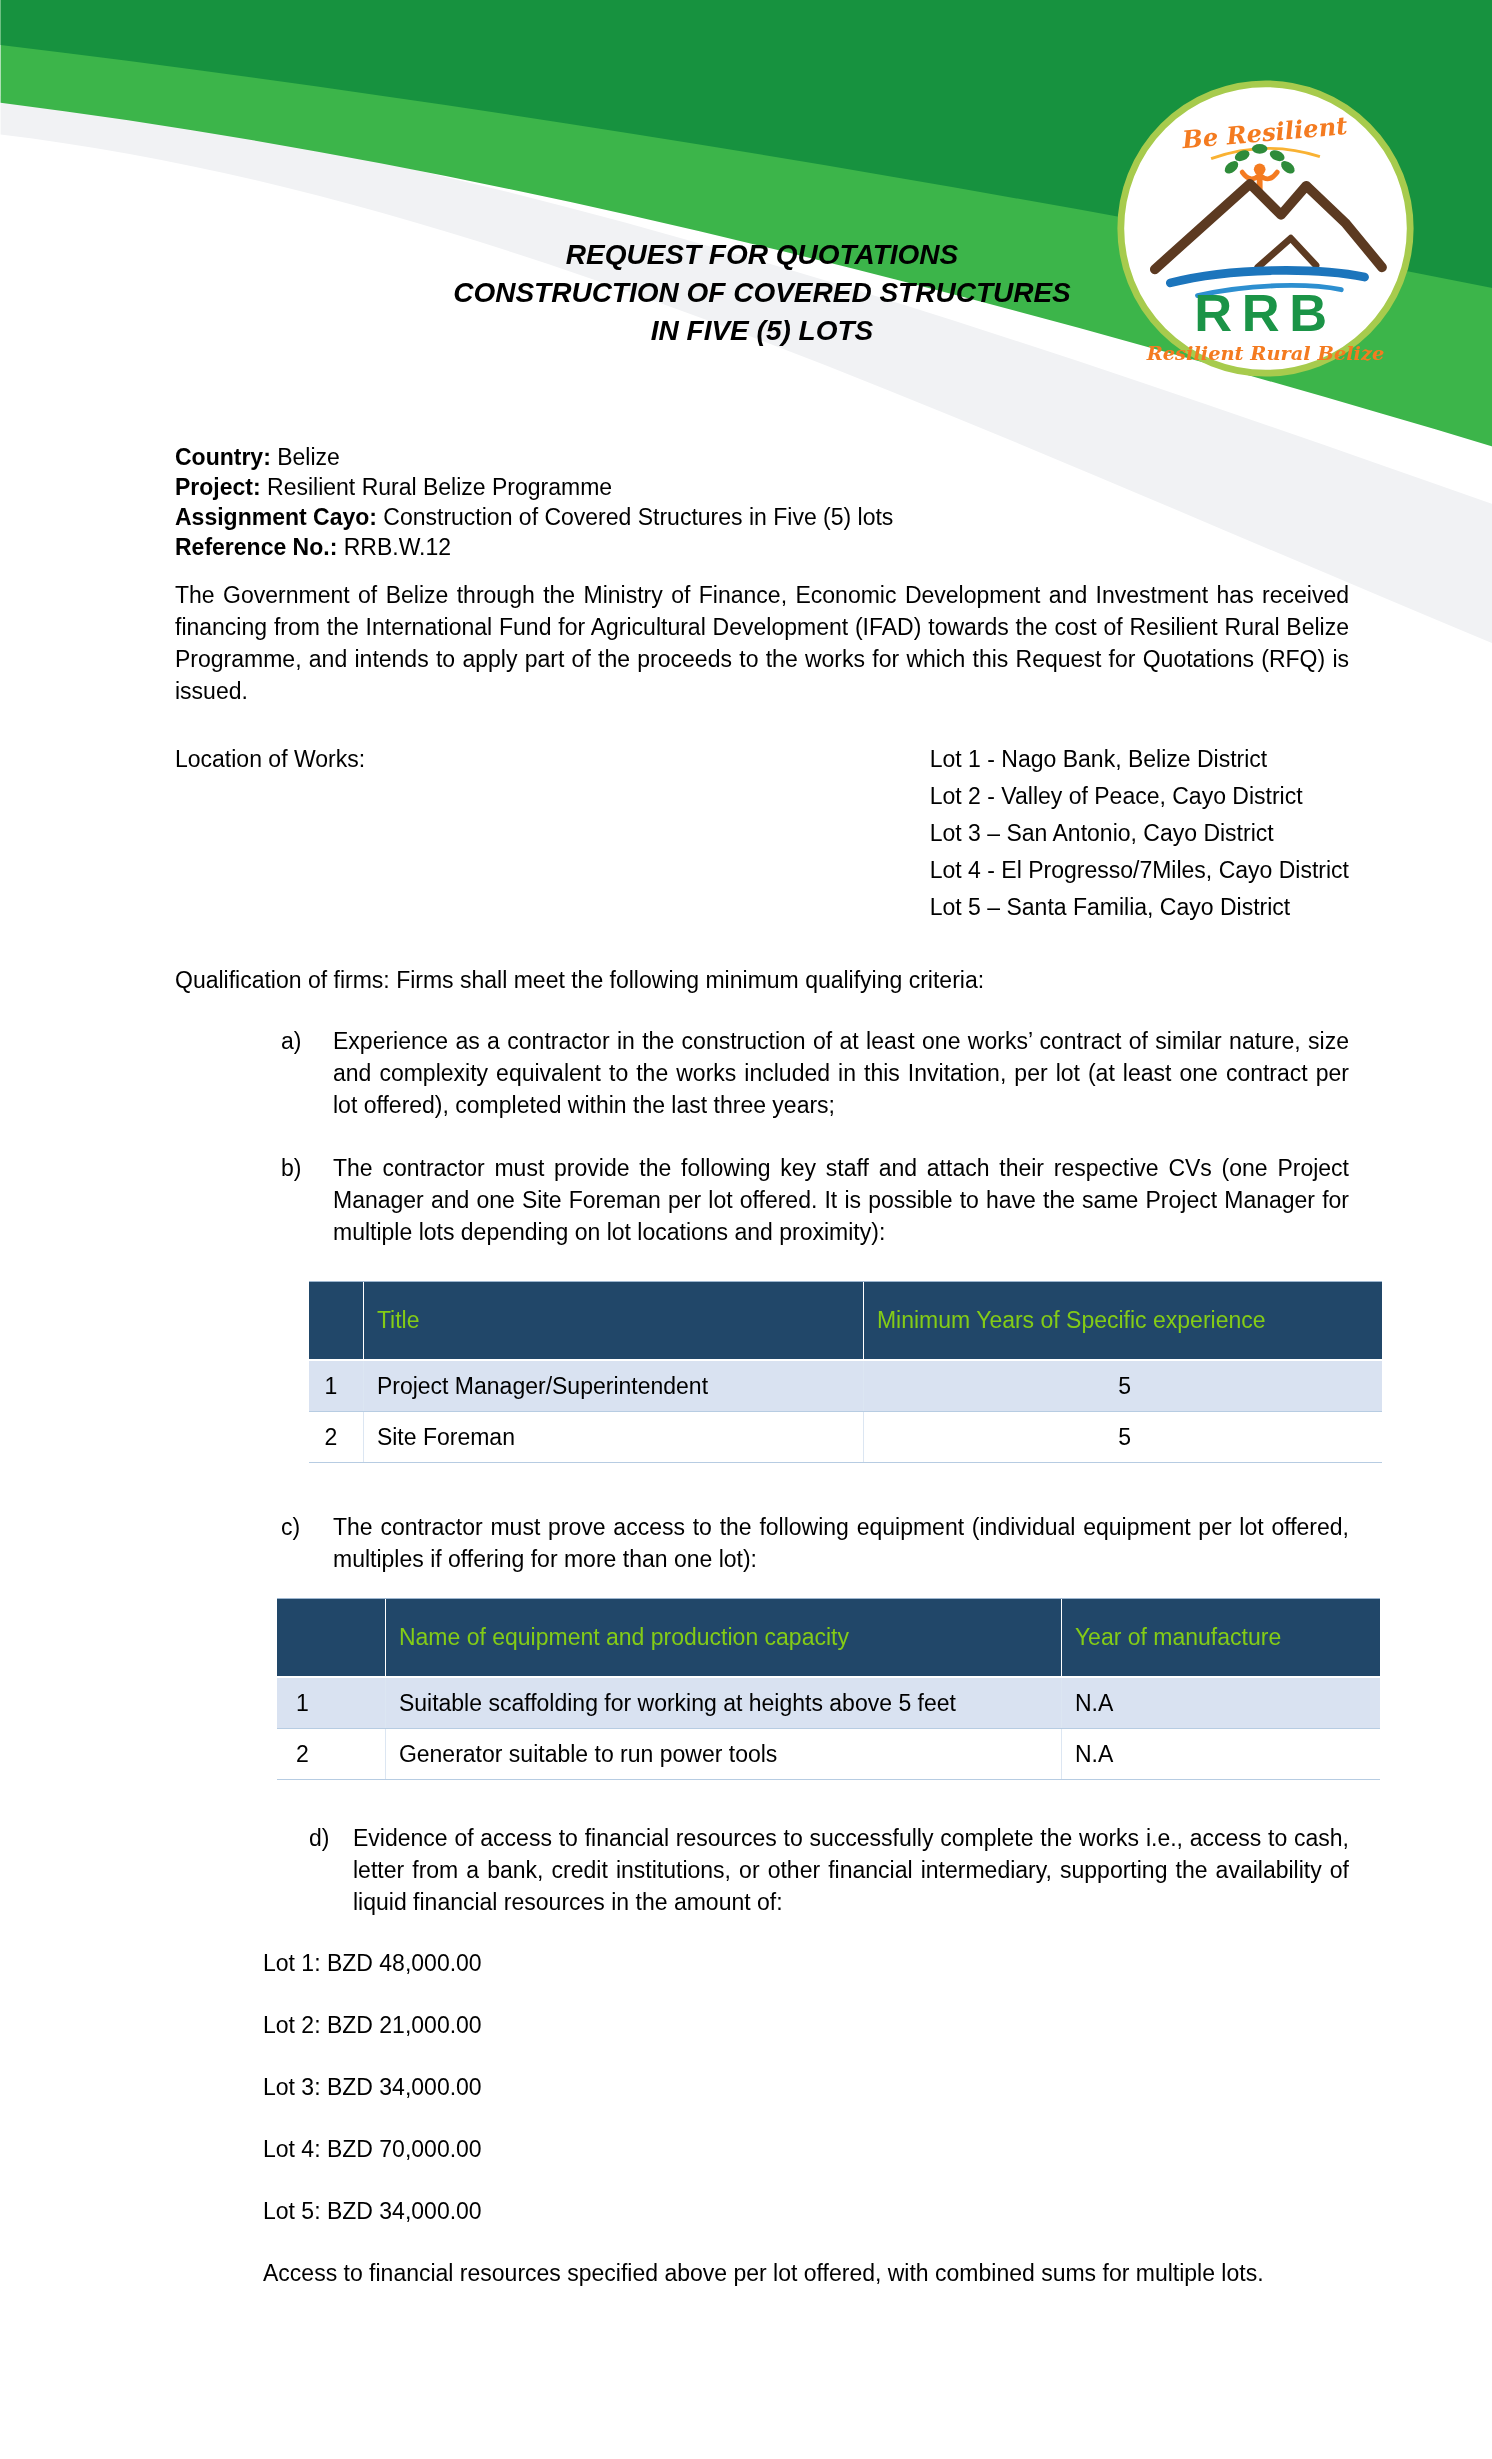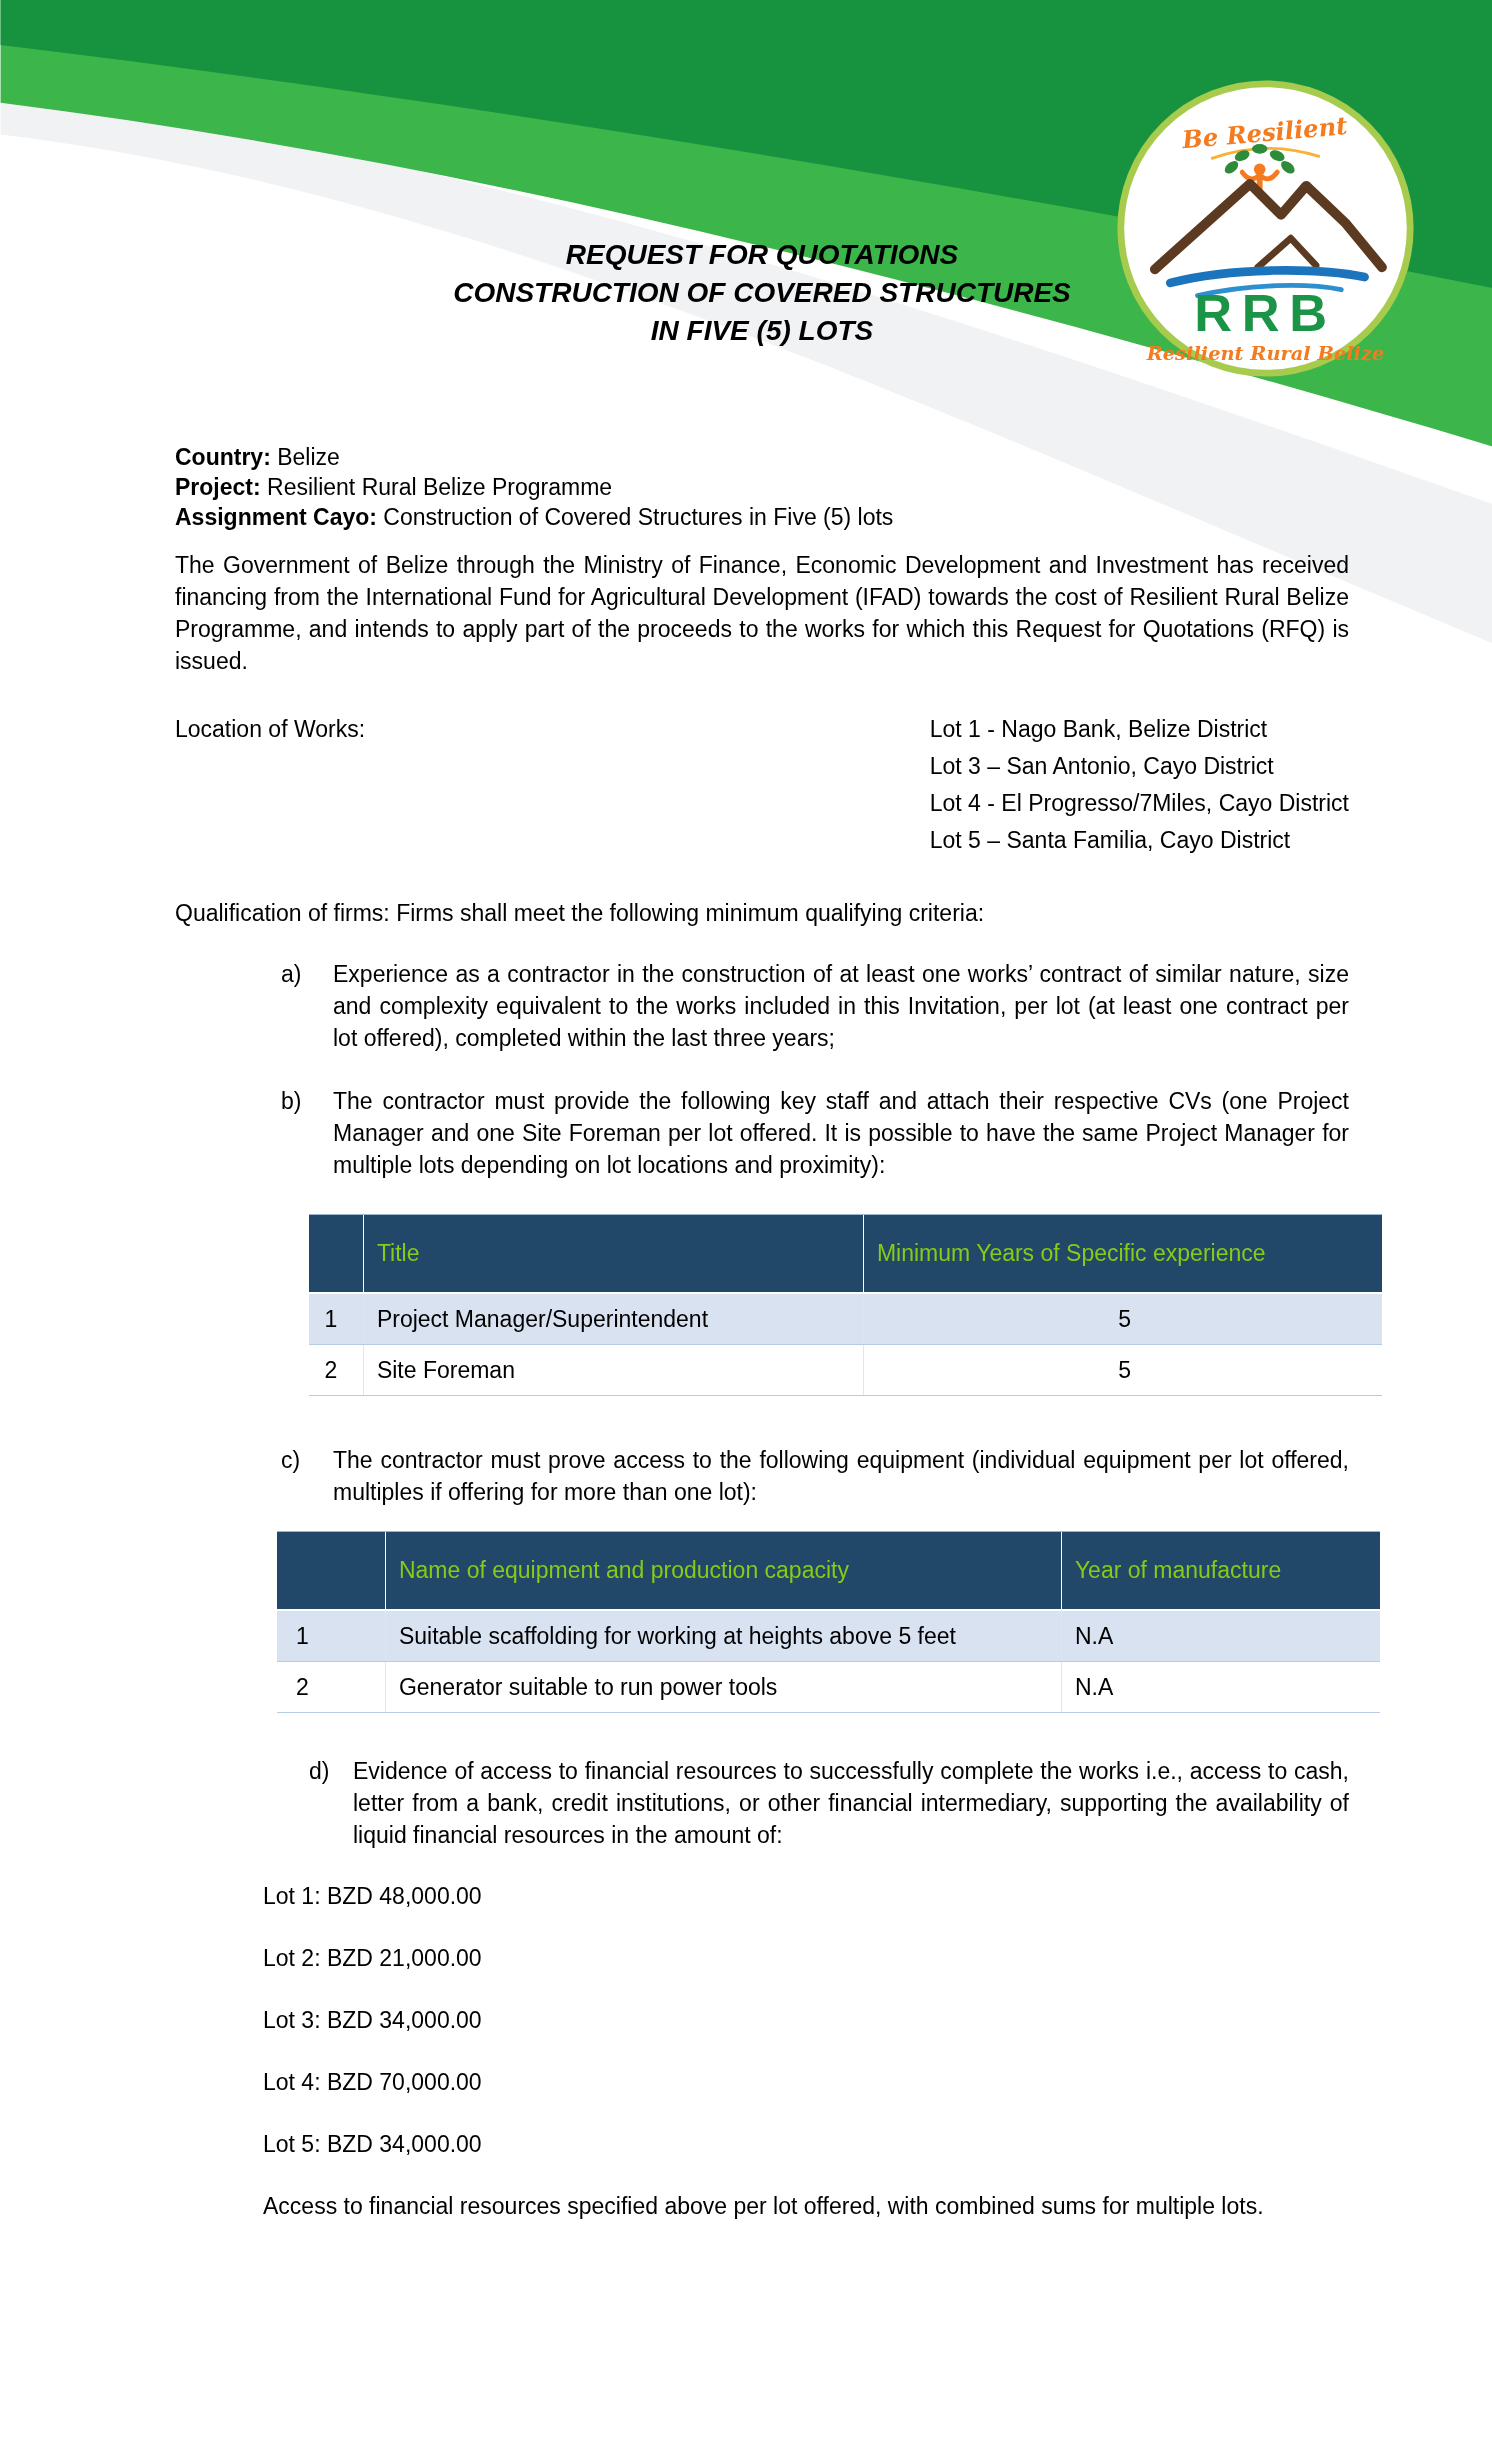--- a/index.html
+++ b/index.html
@@ -82,28 +82,30 @@
   <div class="titles">
     <p>REQUEST FOR QUOTATIONS</p>
     <p class="title-gap">CONSTRUCTION OF COVERED STRUCTURES</p>
     <p>IN FIVE (5) LOTS</p>
   </div>
 
   <div class="meta">
     <p><span class="lbl">Country:</span><span> Belize</span></p>
     <p><span class="lbl">Project:</span><span> Resilient Rural Belize Programme</span></p>
     <p><span class="lbl">Assignment Cayo:</span><span> Construction of Covered Structures in Five (5) lots</span></p>
+    <p><span class="lbl">Reference No.:</span><span> RRB.W.12</span></p>
   </div>
 
   <p class="intro">The Government of Belize through the Ministry of Finance, Economic Development and Investment has received financing from the International Fund for Agricultural Development (IFAD) towards the cost of Resilient Rural Belize Programme, and intends to apply part of the proceeds to the works for which this Request for Quotations (RFQ) is issued.</p>
 
   <div class="loc">
     <div class="loc-label">Location of Works:</div>
     <div class="loc-list">
       <p>Lot 1 - Nago Bank, Belize District</p>
+      <p>Lot 2 - Valley of Peace, Cayo District</p>
       <p>Lot 3 – San Antonio, Cayo District</p>
       <p>Lot 4 - El Progresso/7Miles, Cayo District</p>
       <p>Lot 5 – Santa Familia, Cayo District</p>
     </div>
   </div>
 
   <p class="qual">Qualification of firms: Firms shall meet the following minimum qualifying criteria:</p>
 
   <div class="item item-a">
     <span class="marker">a)</span>

